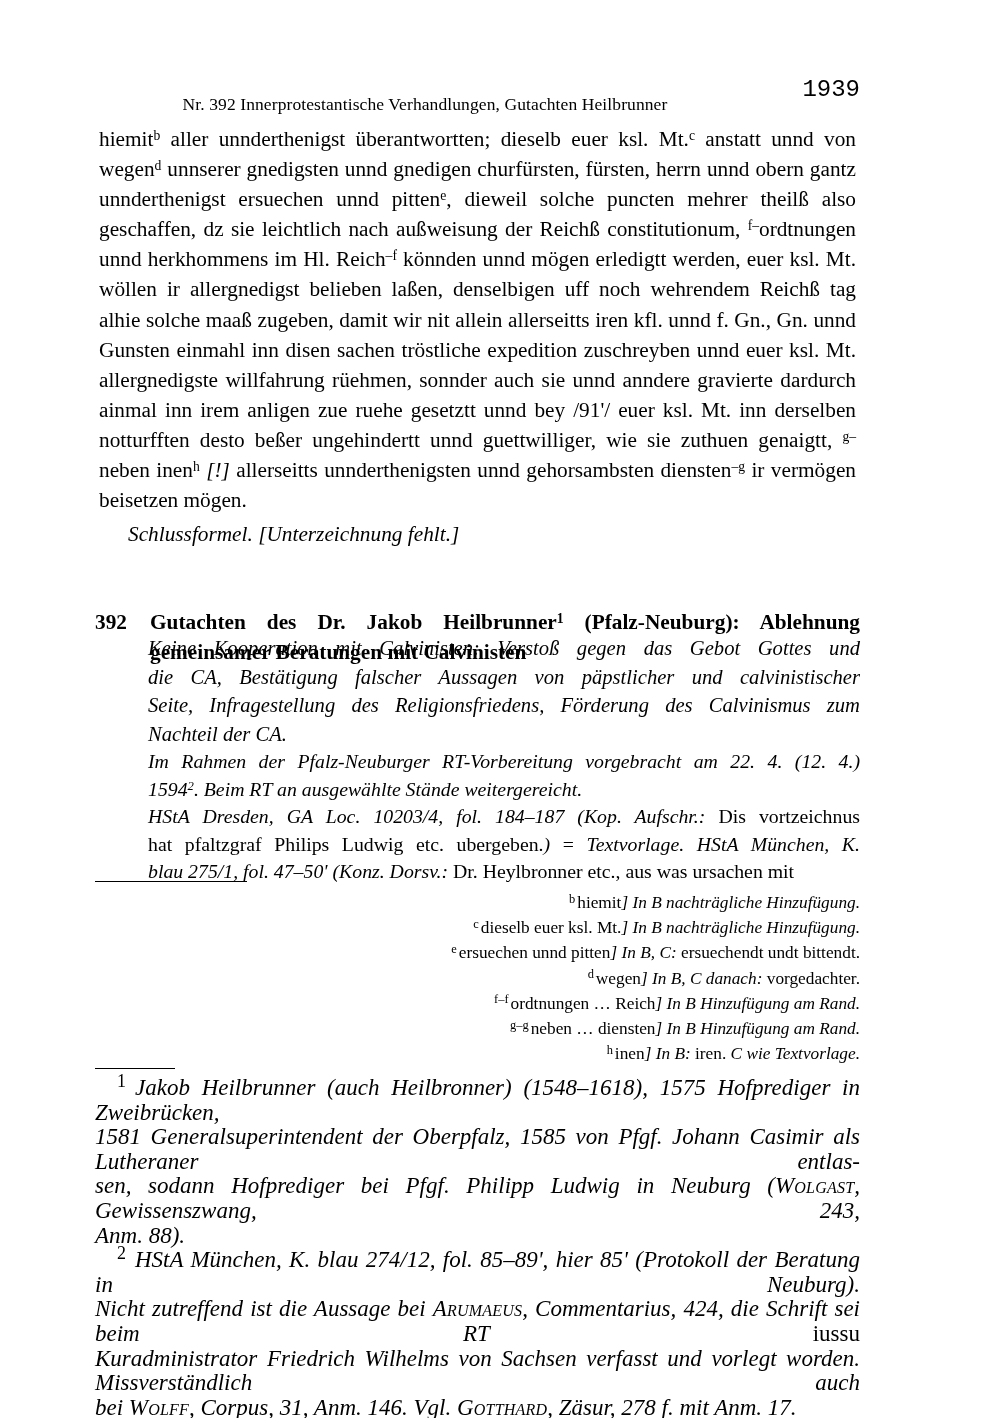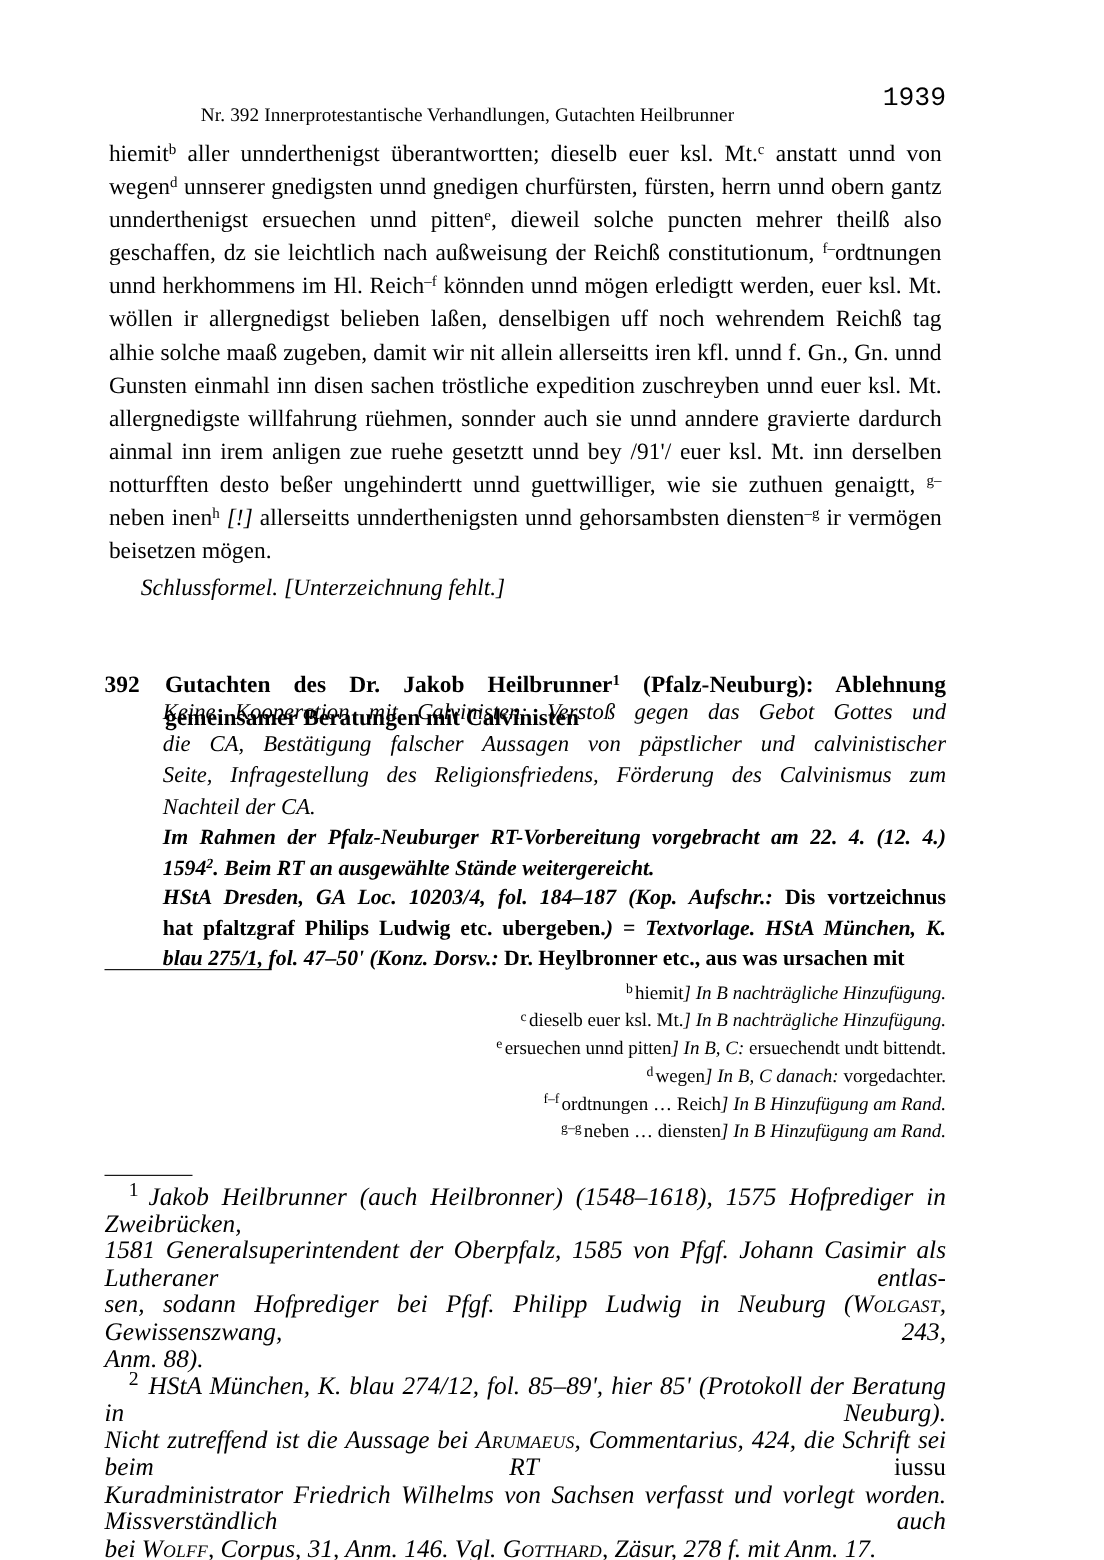--- a/index.html
+++ b/index.html
@@ -135,21 +135,20 @@
     top: 748px;
     width: 712px;
     font-size: 19.8px;
     line-height: 27.6px;
     text-align: justify;
   }
   .prov .pline {
     display: block;
     text-align: justify;
     text-align-last: justify;
-    font-weight: bold;
   }
   .prov .pline.nolast { text-align-last: left; }
   .prov i { font-style: italic; }
 
   
   .rule-a {
     position: absolute;
     left: 95px;
     top: 881px;
     width: 152px;
@@ -268,20 +267,21 @@
     <span class="app-item"><span class="lbl">c</span><span>dieselb euer ksl. Mt.</span><i>]</i><i> In B nachträgliche Hinzufügung.</i></span>
 
     <span class="app-item ind"><span class="lbl">e</span><span>ersuechen unnd pitten</span><i>]</i><i> In B, C:</i><span> ersuechendt undt bittendt.</span></span>
 
     <span class="app-item"><span class="lbl">d</span><span>wegen</span><i>]</i><i> In B, C danach:</i><span> vorgedachter.</span></span>
 
     <span class="app-item ind"><span class="lbl wide">f–f</span><span>ordtnungen … Reich</span><i>]</i><i> In B Hinzufügung am Rand.</i></span>
 
     <span class="app-item"><span class="lbl wide">g–g</span><span>neben … diensten</span><i>]</i><i> In B Hinzufügung am Rand.</i></span>
 
+    <span class="app-item"><span class="lbl">h</span><span>inen</span><i>]</i><i> In B:</i><span> iren. </span><i>C wie Textvorlage.</i></span>
   </div>
 
   <div class="rule-b"></div>
 
   <div class="footnotes">
 
     <div class="fn">
       <span class="fline"><span class="fnum">1</span><span>Jakob Heilbrunner (auch Heilbronner) (1548–1618), 1575 Hofprediger in Zweibrücken,</span></span>
       <span class="fline">1581 Generalsuperintendent der Oberpfalz, 1585 von Pfgf. Johann Casimir als Lutheraner entlas-</span>
       <span class="fline"><span>sen, sodann Hofprediger bei Pfgf. Philipp Ludwig in Neuburg (</span><span class="sc">Wolgast</span><span>, Gewissenszwang, 243,</span></span>

